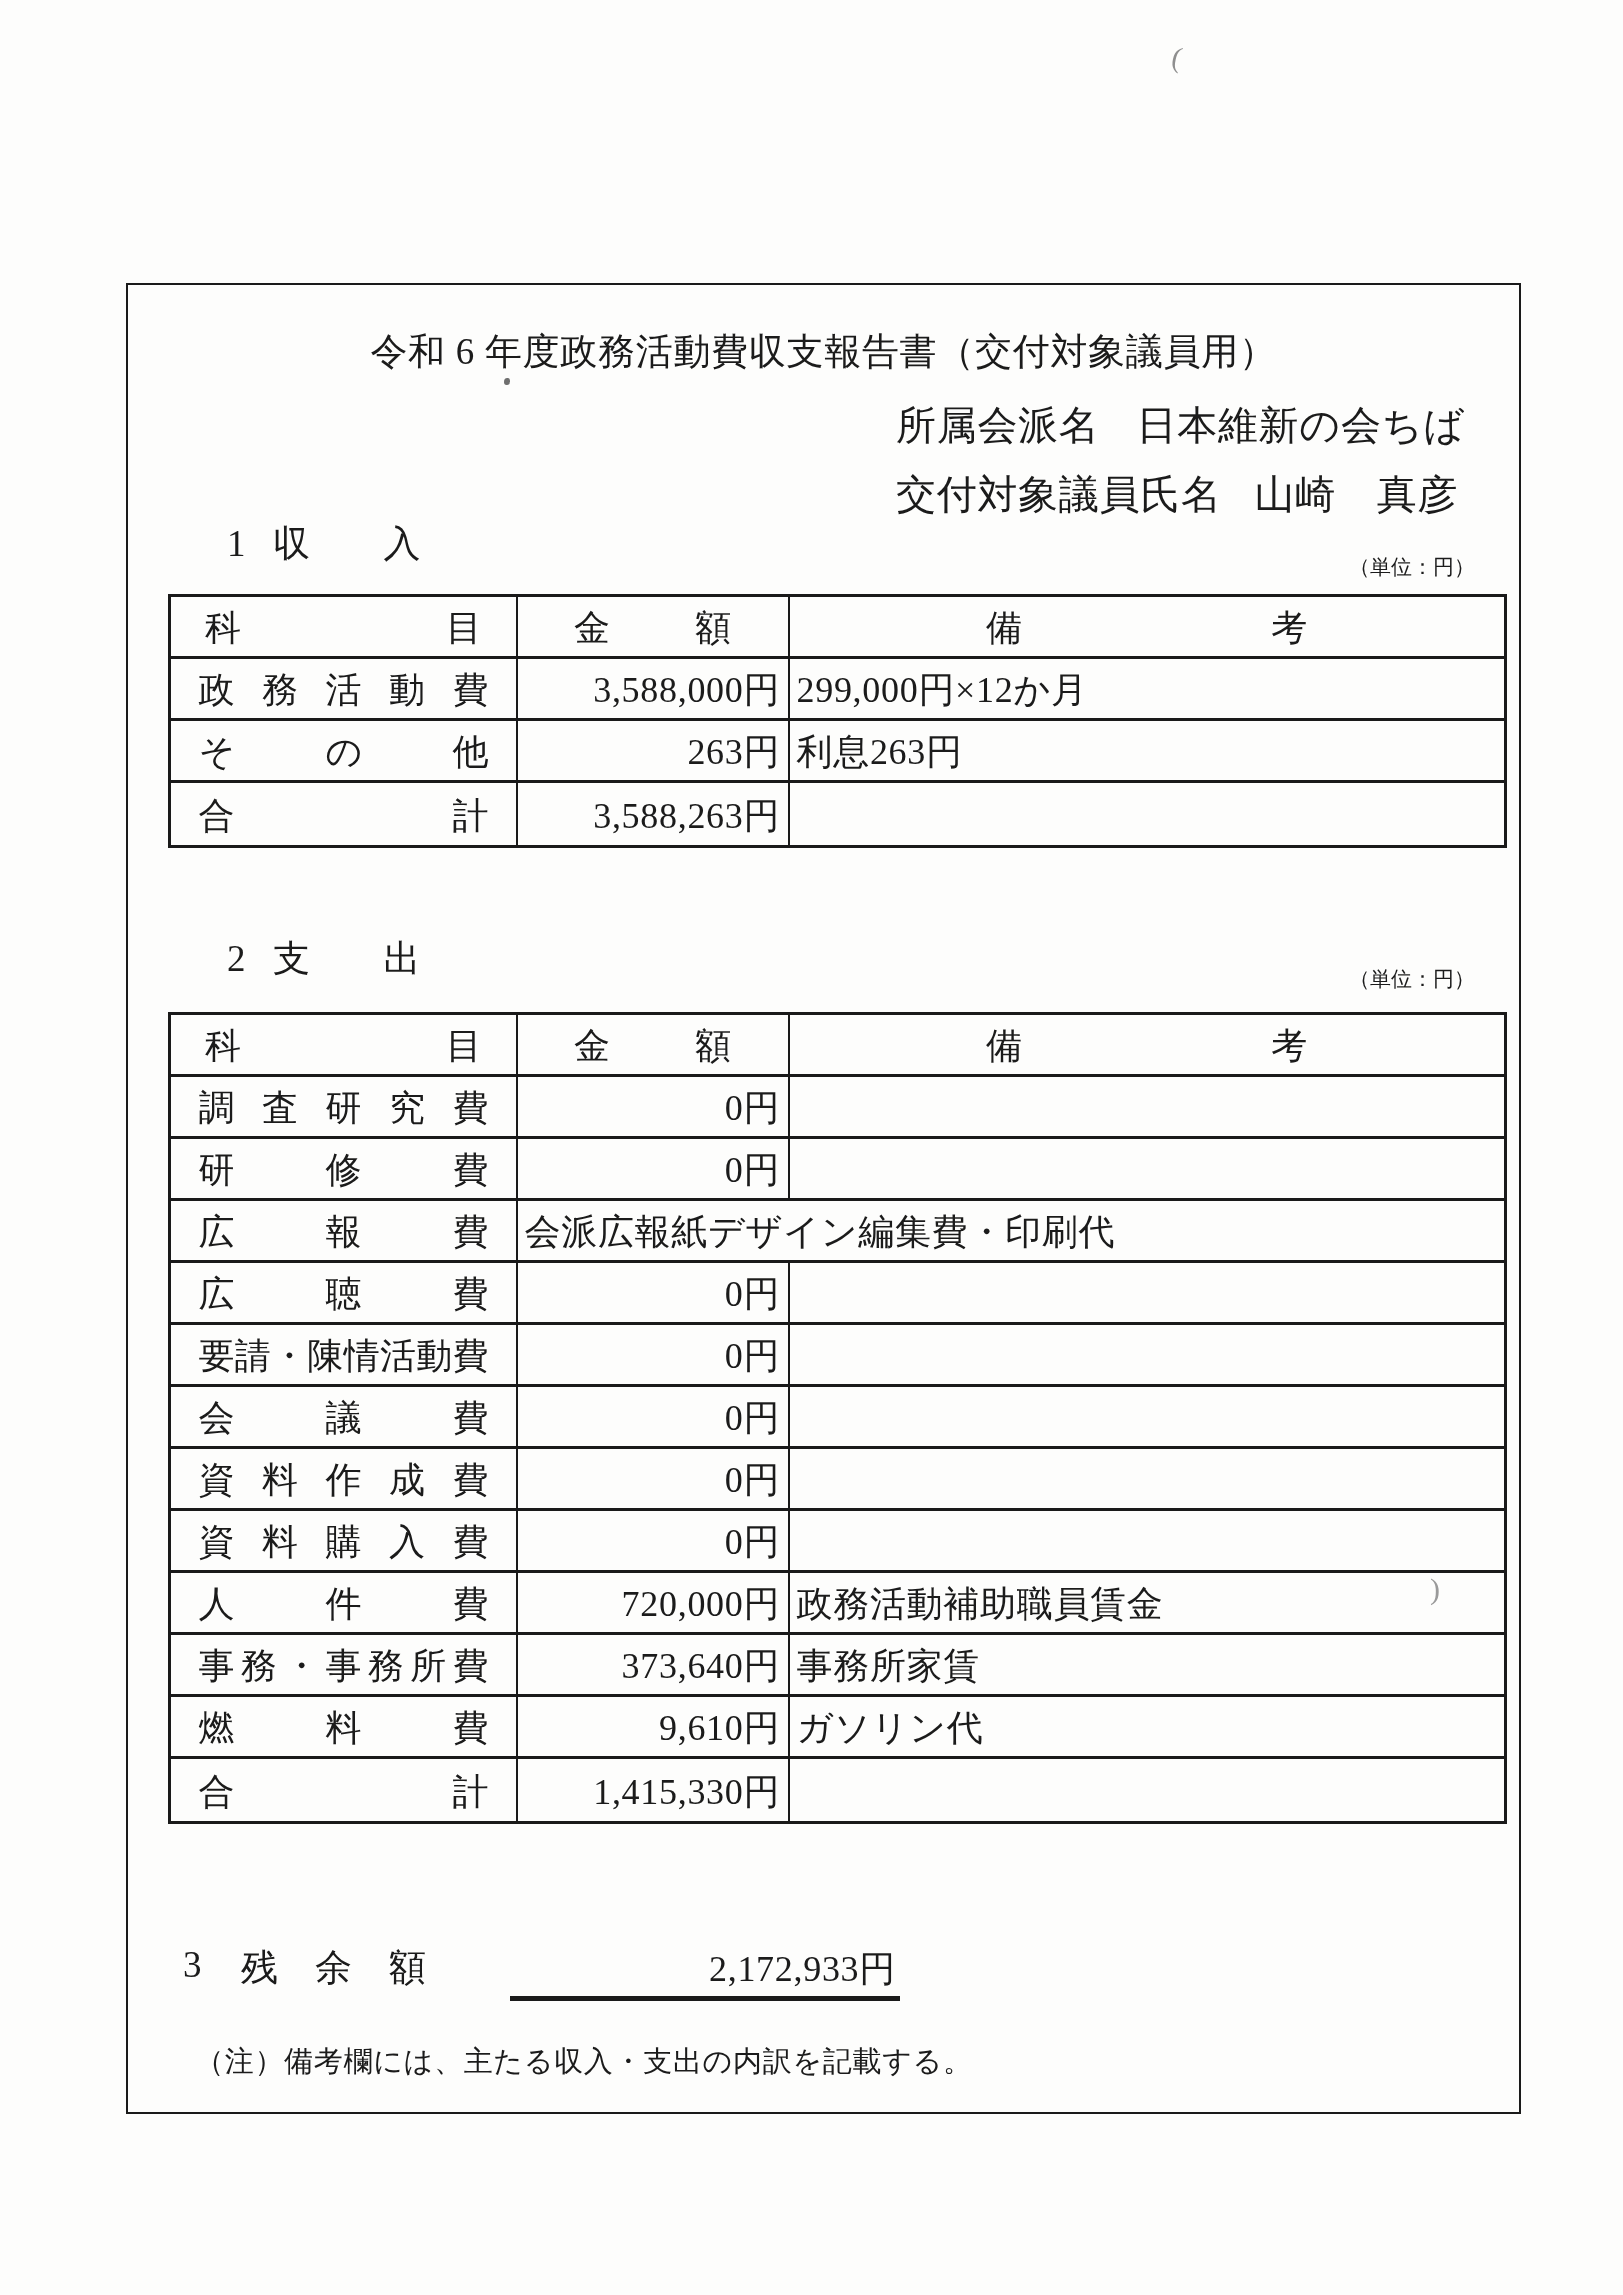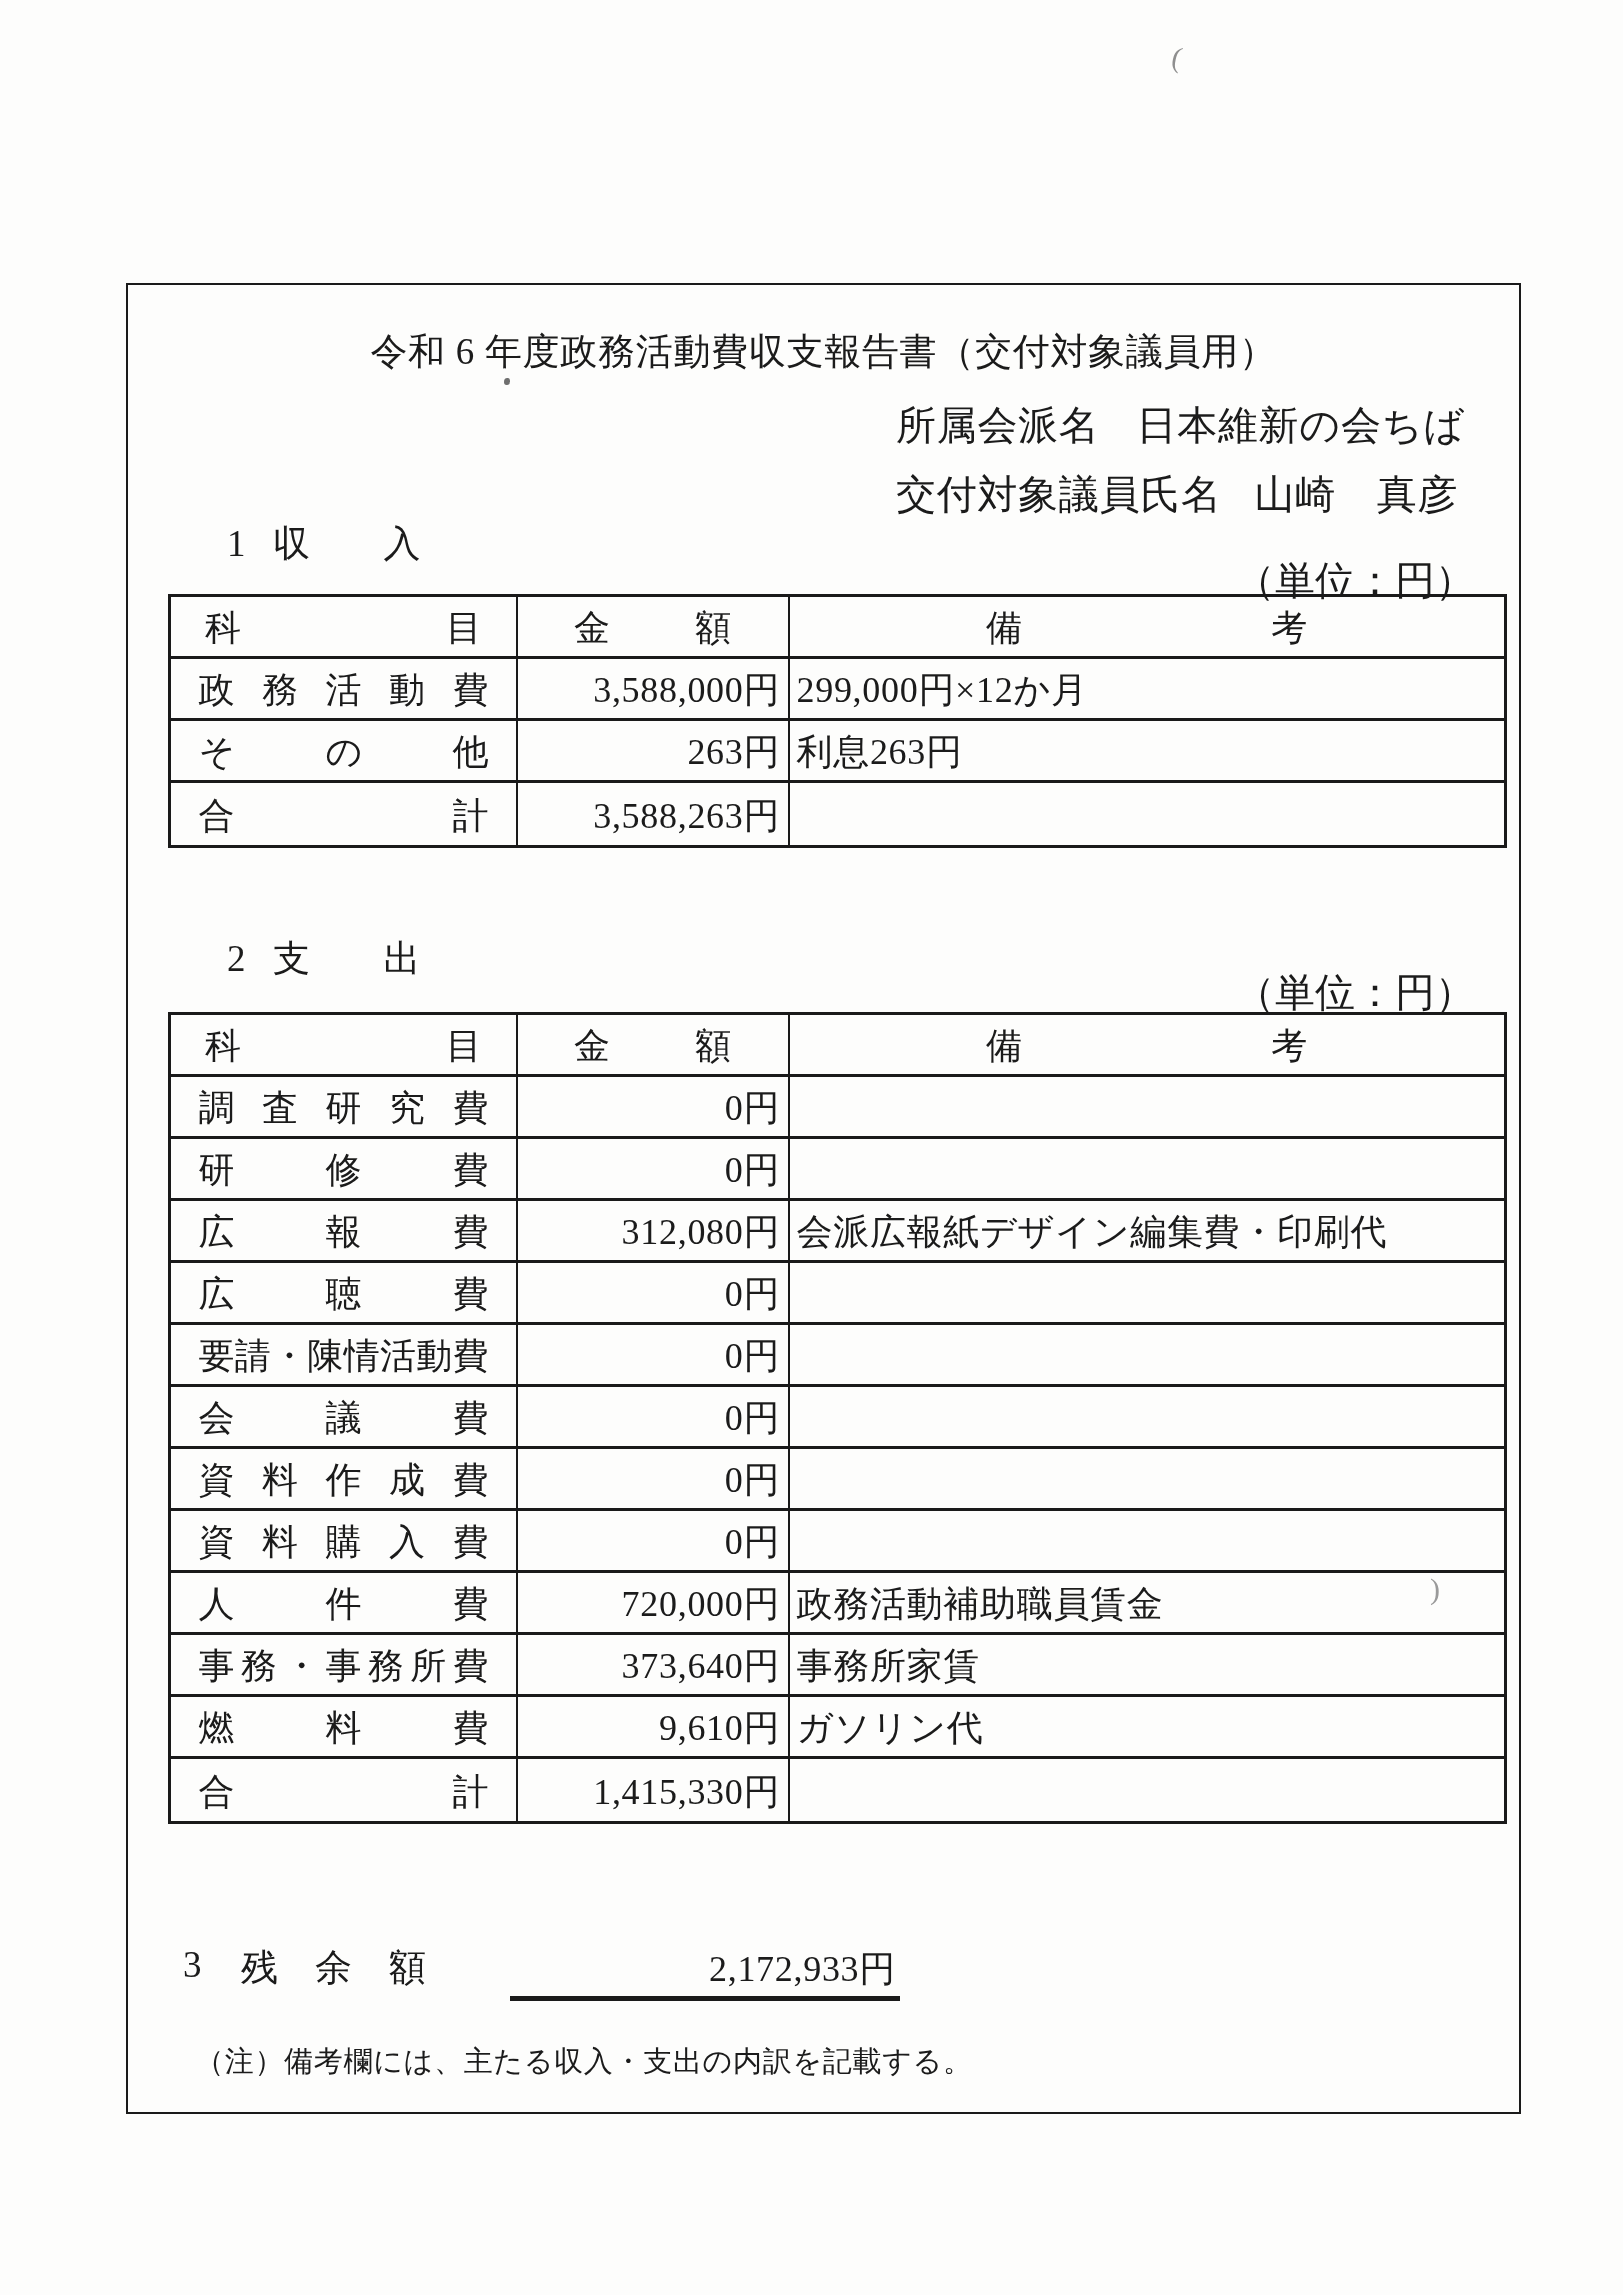--- a/index.html
+++ b/index.html
@@ -27,21 +27,21 @@
   .aff-l1{top:113px;}
   .aff-l2{top:182px;}
   .aff-val1{margin-left:37px;}
   .aff-val2{margin-left:33px;}
 
   .sec-head{position:absolute;left:99px;font-size:37px;white-space:nowrap;}
   .sec-head-1{top:234px;}
   .sec-head-2{top:649px;}
   .sec-ttl{margin-left:27.5px;letter-spacing:18.3px;}
 
-  .unit-note{position:absolute;right:44px;font-size:40px;white-space:nowrap;}
+  .unit-note{position:absolute;right:44px;font-size:21px;white-space:nowrap;}
   .unit-1{top:268px;}
   .unit-2{top:680px;}
 
   .tbl{
     position:absolute;left:40px;width:1339px;
     box-sizing:border-box;
     border:3.3px solid #1a1a1a;
     background:transparent;
   }
   .tbl-1{top:309px;}
@@ -150,21 +150,20 @@
             <div class="cell amt">0円</div>
             <div class="cell rem"></div>
           </div>
           <div class="row">
             <div class="cell item">研修費</div>
             <div class="cell amt">0円</div>
             <div class="cell rem"></div>
           </div>
           <div class="row">
             <div class="cell item">広報費</div>
-            <div class="cell amt">312,080円</div>
             <div class="cell rem">会派広報紙デザイン編集費・印刷代</div>
           </div>
           <div class="row">
             <div class="cell item">広聴費</div>
             <div class="cell amt">0円</div>
             <div class="cell rem"></div>
           </div>
           <div class="row">
             <div class="cell item">要請・陳情活動費</div>
             <div class="cell amt">0円</div>

